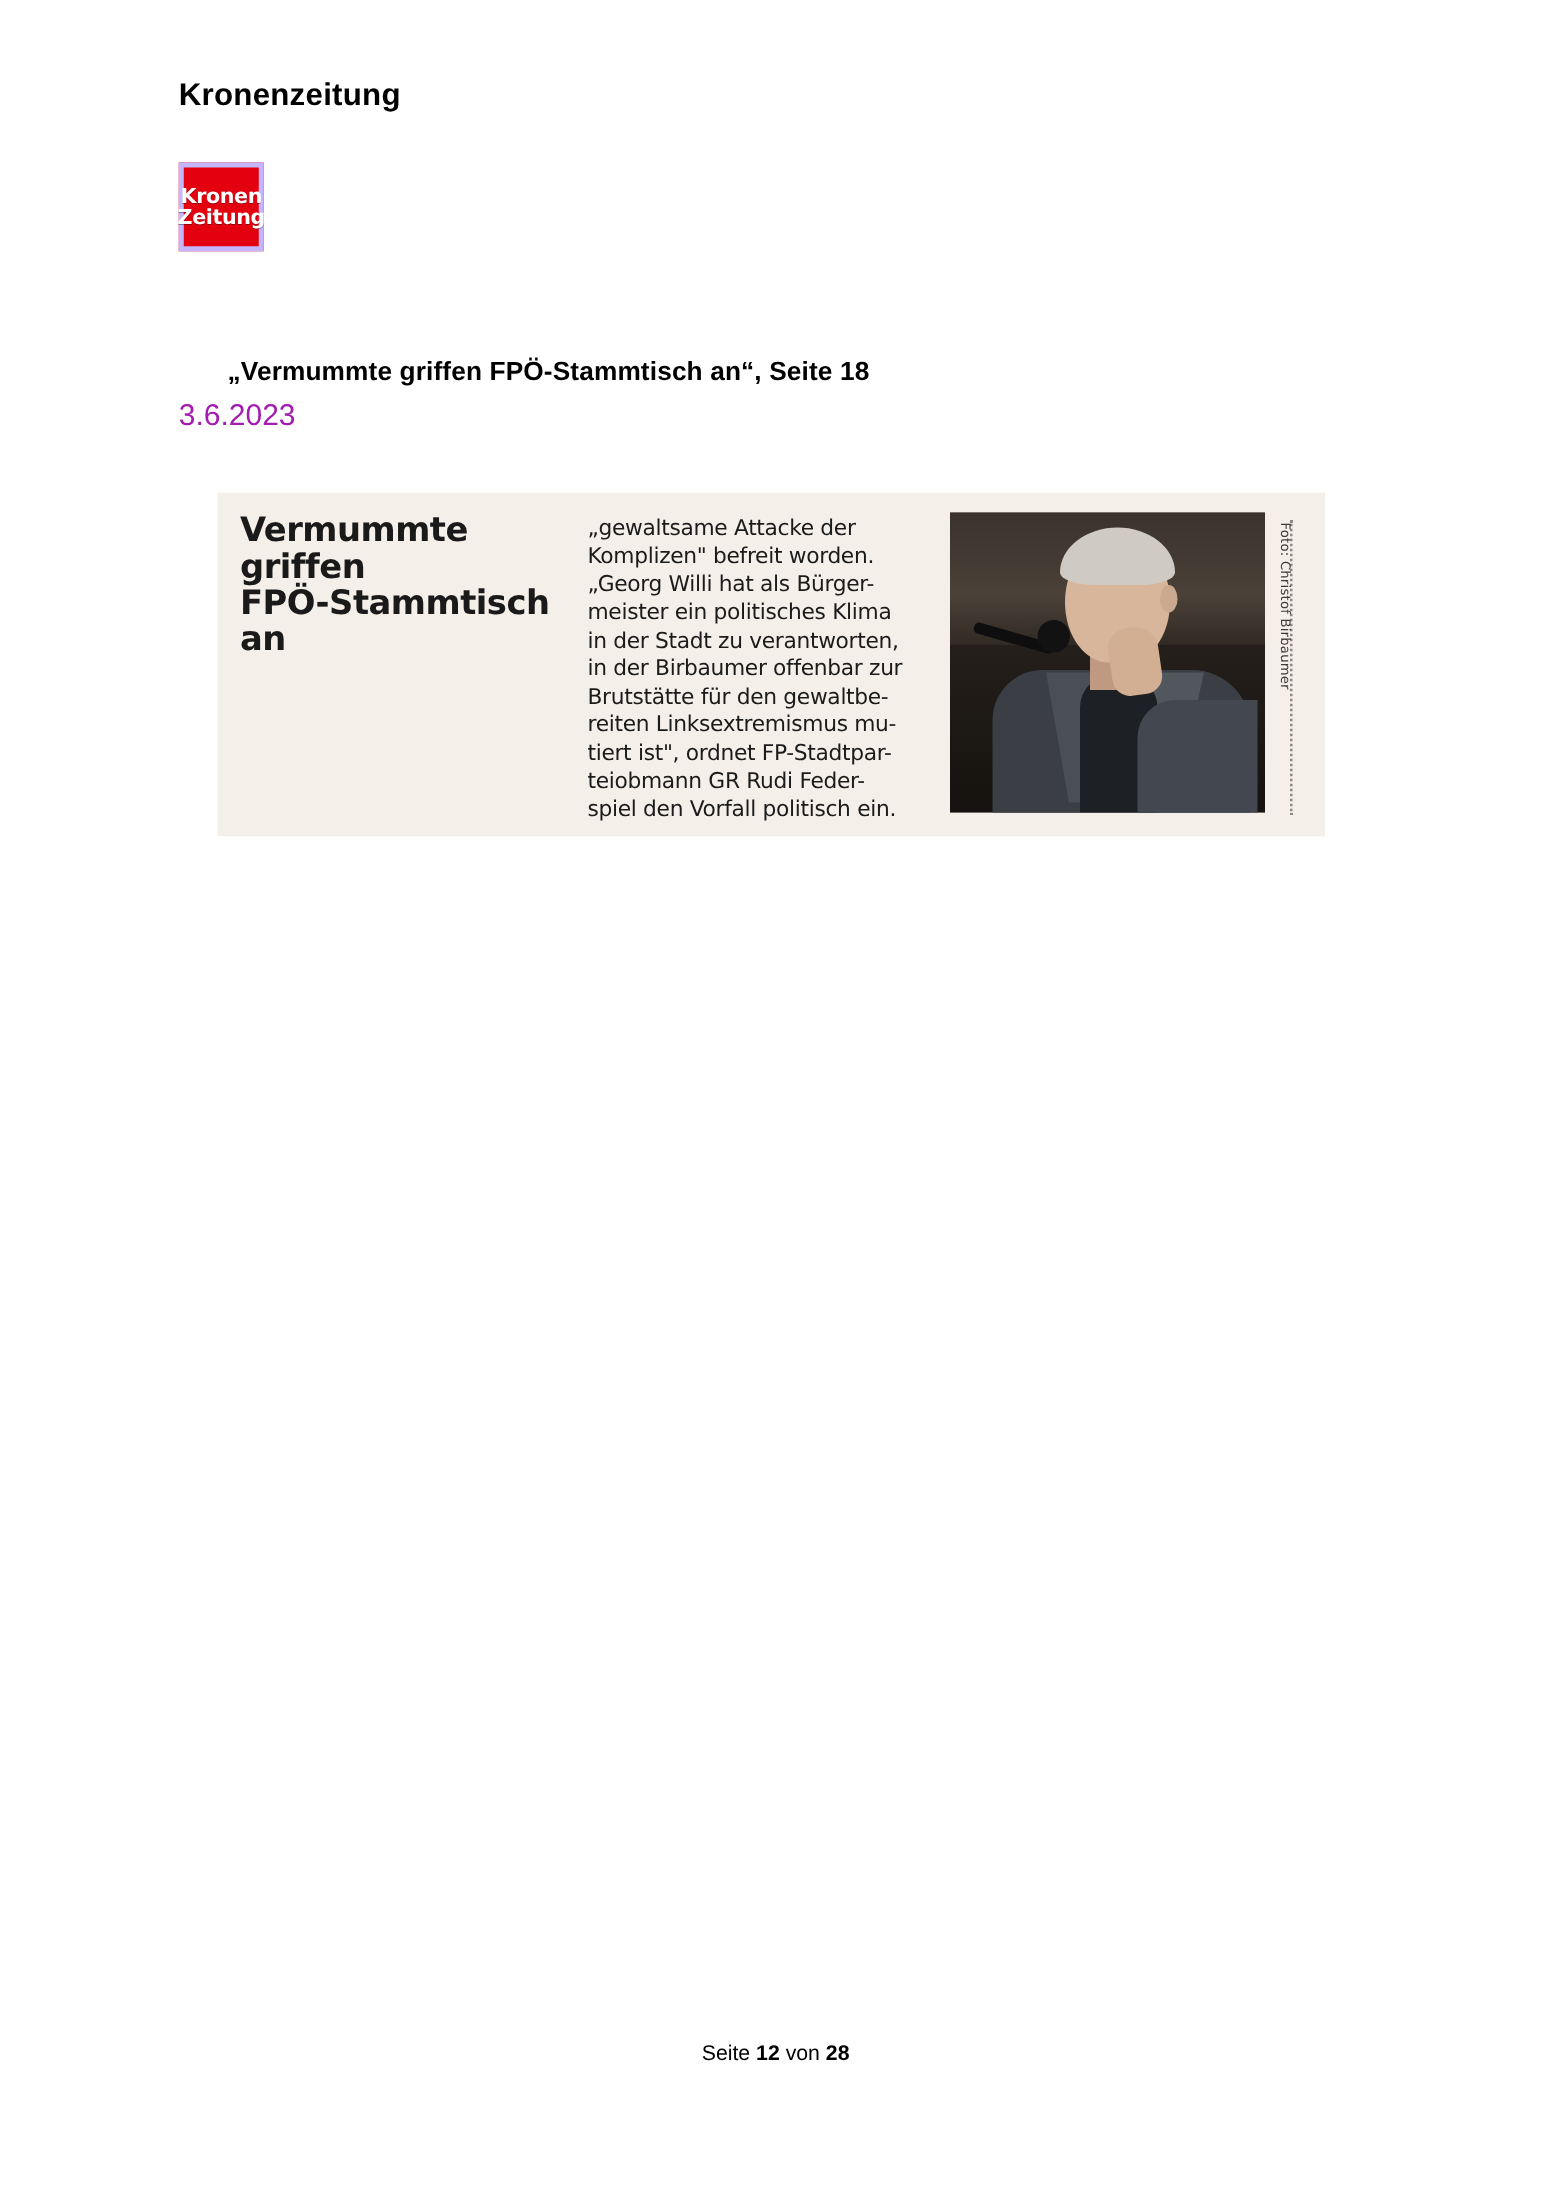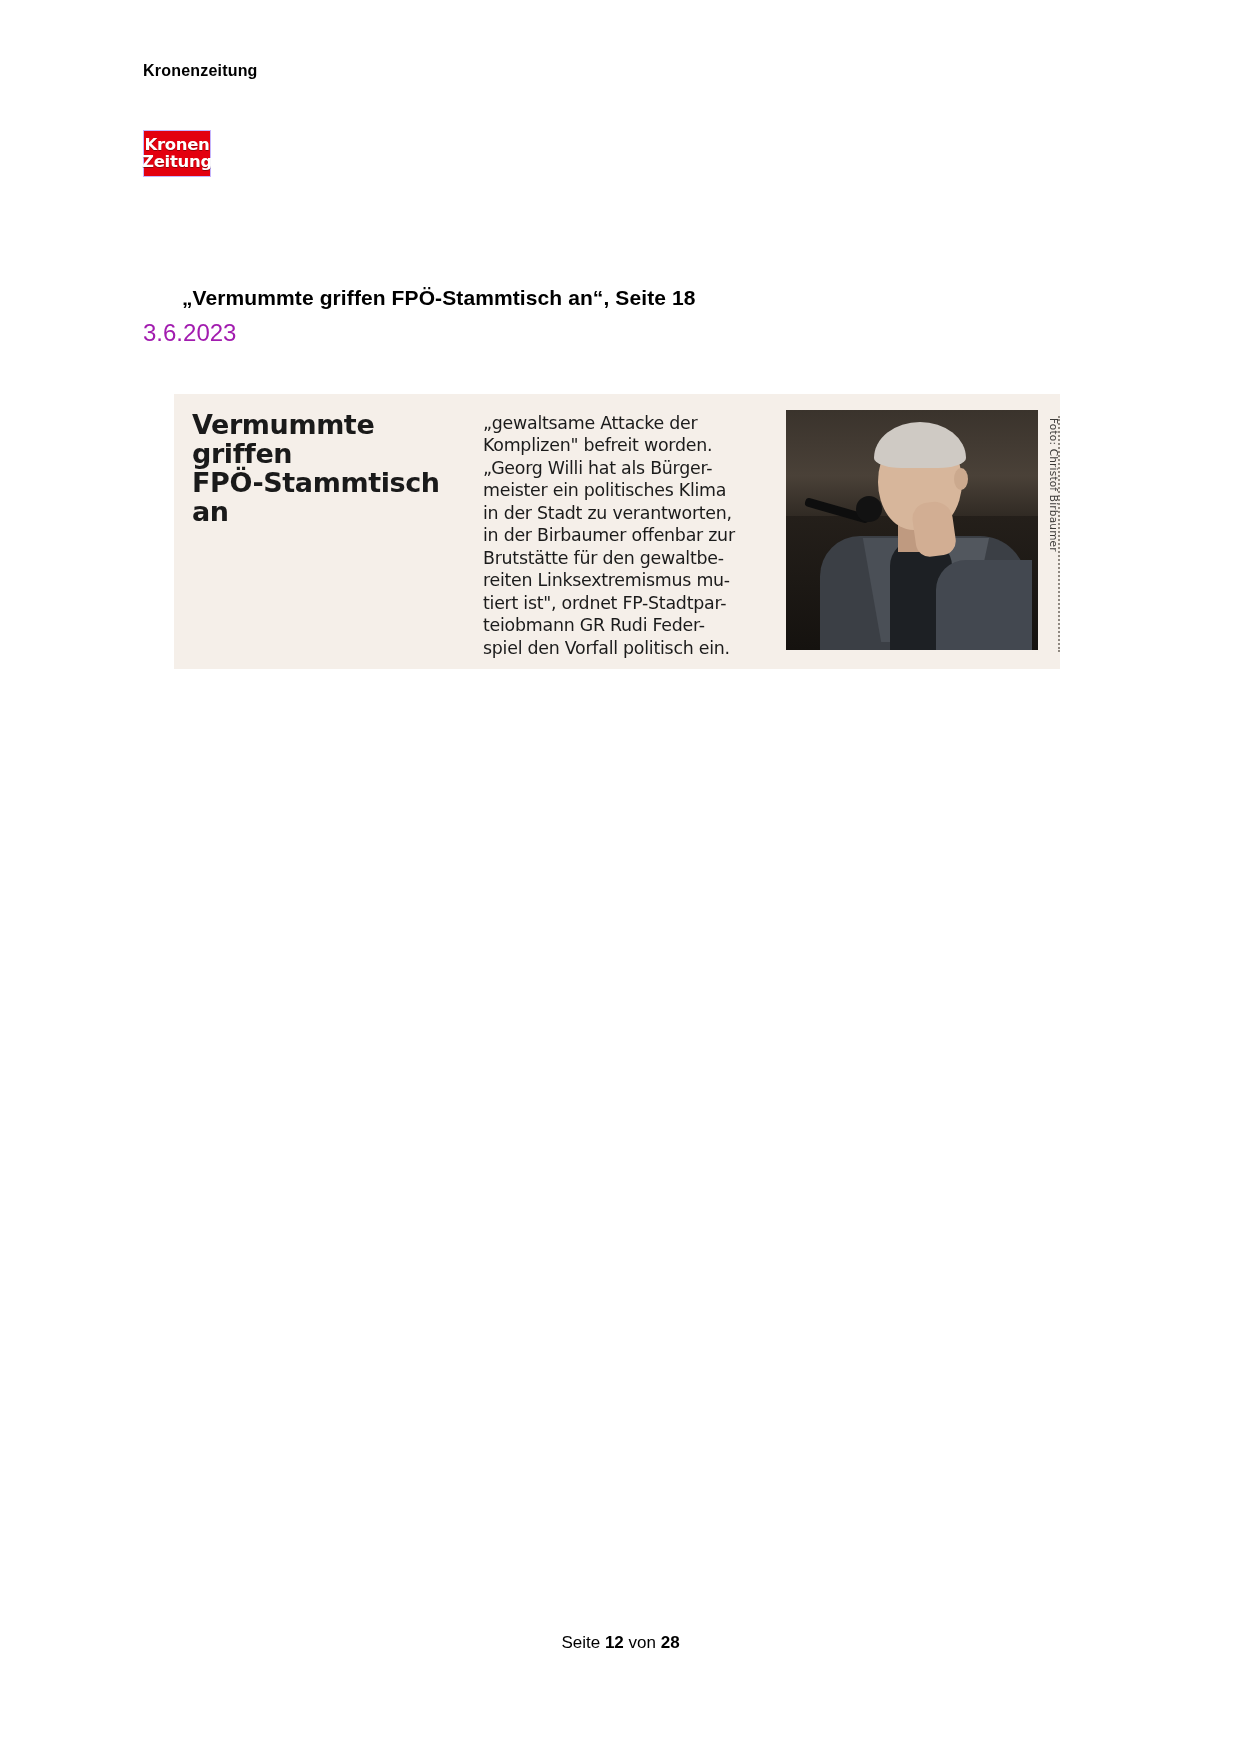--- a/index.html
+++ b/index.html
@@ -19,35 +19,35 @@
   .page {
     position: absolute;
     inset: 0;
   }
 
   
   .source-name {
     position: absolute;
     left: 143px;
     top: 62px;
-    font-size: 16px;
+    font-size: 25px;
     font-weight: bold;
     letter-spacing: 0.2px;
     color: #000;
   }
 
   
   .logo-box {
     position: absolute;
     left: 143px;
     top: 130px;
     width: 68px;
-    height: 47px;
+    height: 71px;
     background: #e3000f;
-    border: 1px solid #c4b5fd;
+    border: 4px solid #c4b5fd;
     box-sizing: border-box;
     display: flex;
     flex-direction: column;
     align-items: center;
     justify-content: center;
     line-height: 1.0;
   }
   .logo-line1, .logo-line2 {
     color: #ffffff;
     font-family: "DejaVu Sans", sans-serif;
@@ -87,21 +87,21 @@
     height: 275px;
     background: #f5efe9;
     overflow: hidden;
   }
   .clip-inner {
     position: absolute;
     inset: 0;
     padding: 16px 14px 10px 18px;
     box-sizing: border-box;
     display: flex;
-    gap: 13px;
+    gap: 0px;
   }
 
   .col-left {
     width: 278px;
     flex: 0 0 278px;
     padding-right: 12px;
     box-sizing: border-box;
   }
   .col-mid {
     width: 290px;

